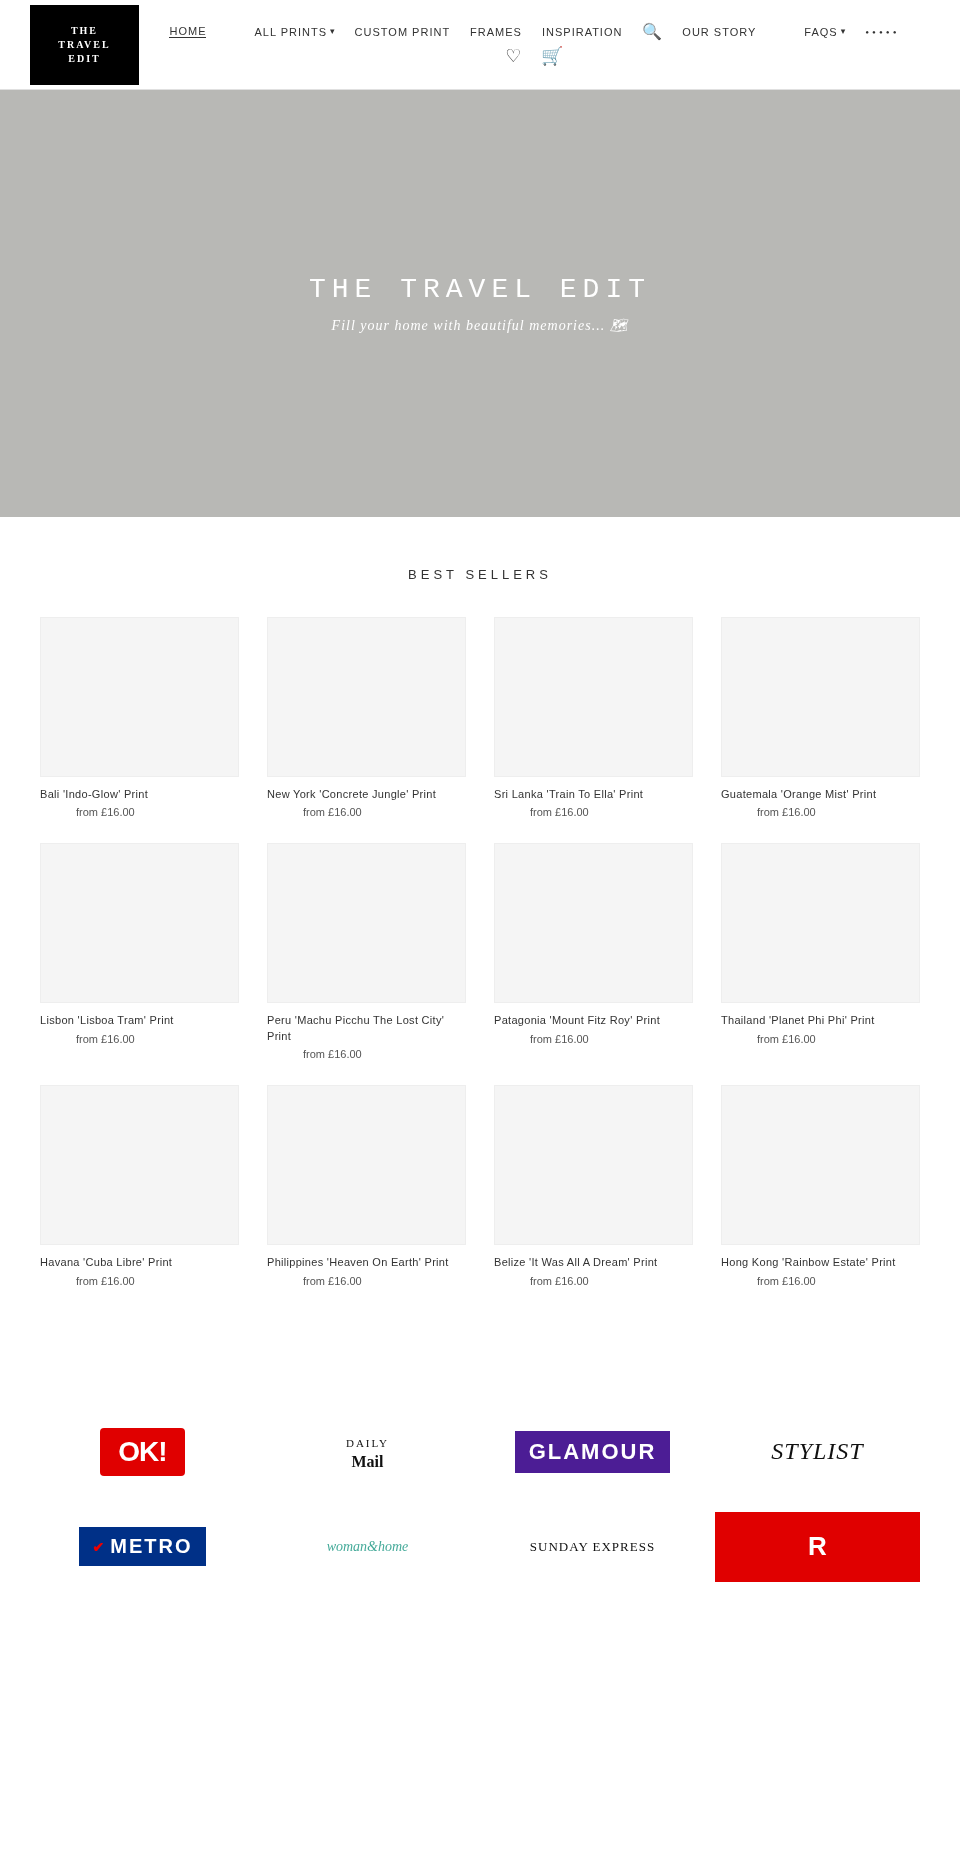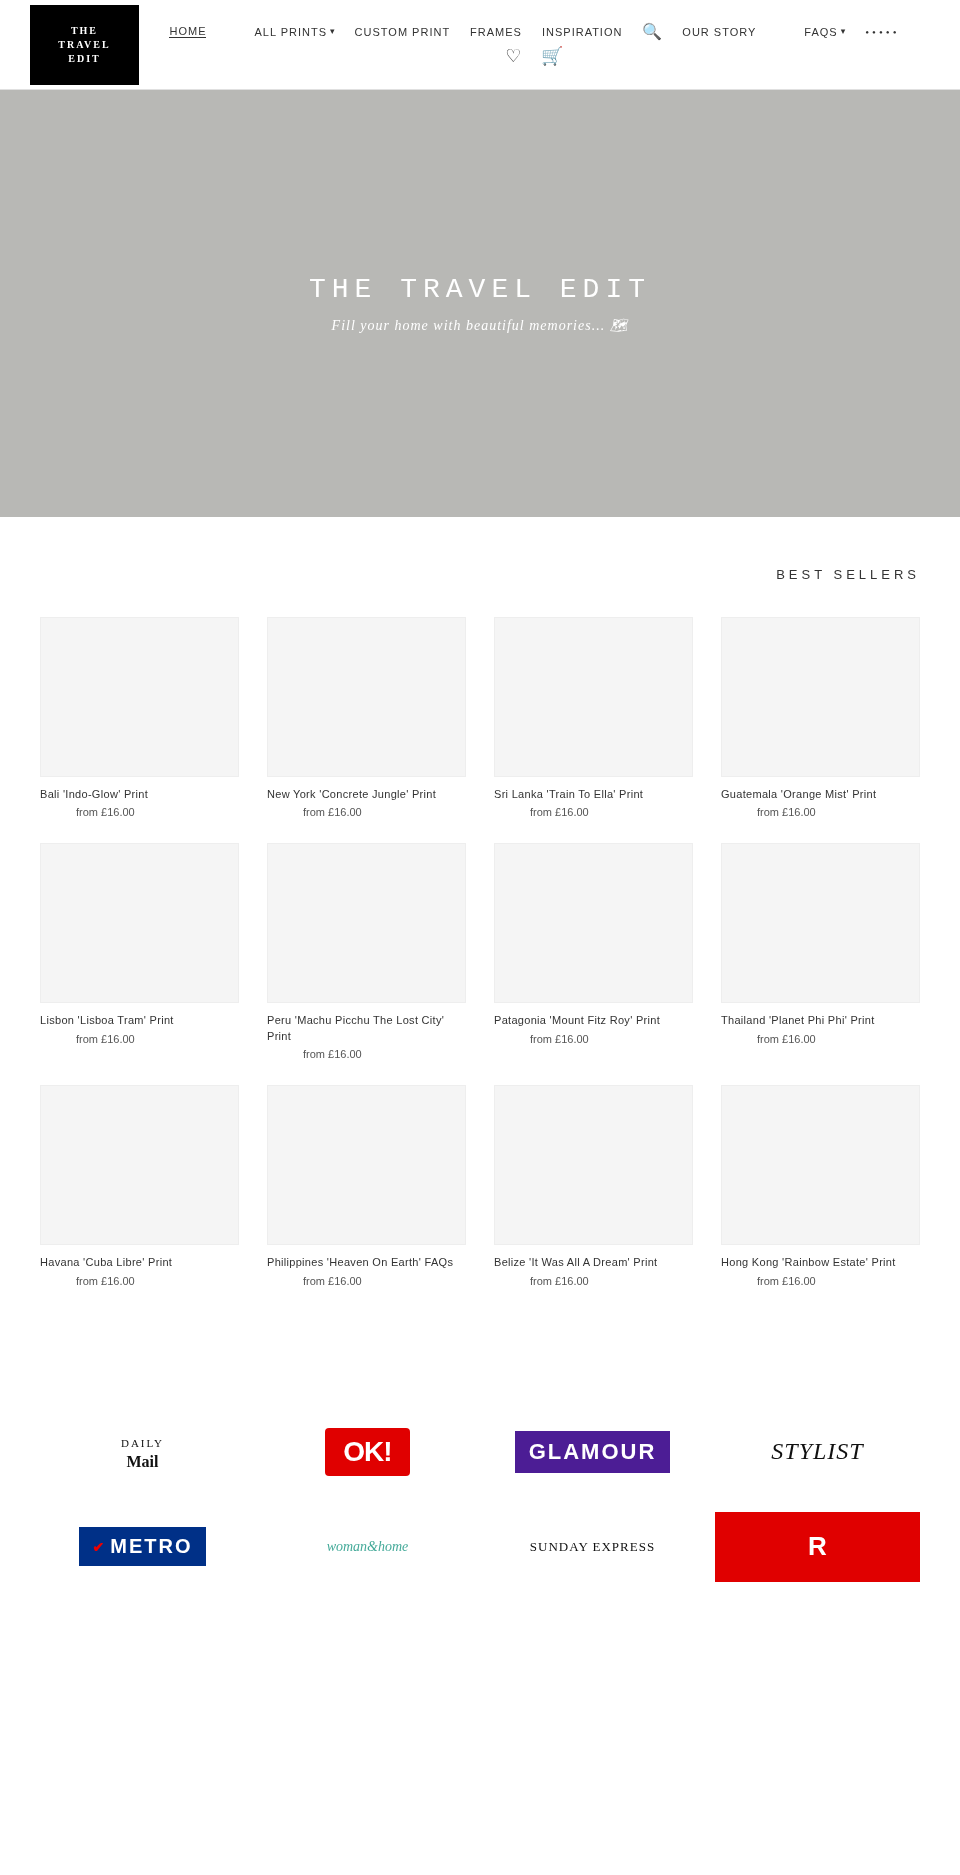--- a/index.html
+++ b/index.html
@@ -89,21 +89,21 @@
       color: #fff;
       font-style: italic;
       letter-spacing: 1px;
     }
 
     
     section {
       padding: 50px 40px;
     }
     .section-title {
-      text-align: right;
+      text-align: center;
       font-size: 13px;
       letter-spacing: 4px;
       text-transform: uppercase;
       font-family: Arial, sans-serif;
       margin-bottom: 35px;
       font-weight: 400;
     }
 
     
     .product-grid {
@@ -323,45 +323,45 @@
       <div class="product-name">Thailand 'Planet Phi Phi' Print</div>
       <div class="product-price">from £16.00</div>
     </div>
       <div class="product-card">
       <div class="product-image"></div>
       <div class="product-name">Havana 'Cuba Libre' Print</div>
       <div class="product-price">from £16.00</div>
     </div>
       <div class="product-card">
       <div class="product-image"></div>
-      <div class="product-name">Philippines 'Heaven On Earth' FAQs</div>
+      <div class="product-name">Philippines 'Heaven On Earth' Print</div>
       <div class="product-price">from £16.00</div>
     </div>
       <div class="product-card">
       <div class="product-image"></div>
       <div class="product-name">Belize 'It Was All A Dream' Print</div>
       <div class="product-price">from £16.00</div>
     </div>
       <div class="product-card">
       <div class="product-image"></div>
       <div class="product-name">Hong Kong 'Rainbow Estate' Print</div>
       <div class="product-price">from £16.00</div>
     </div>
     </div>
 </section>
 
 <div class="as-seen-in">
   <div class="media-logos" id="media-logos">
       <div class="media-logo">
+        <span class="logo-ok">OK!</span>
+      </div>
+      <div class="media-logo">
         <span class="logo-dailymail"><span class="daily">Daily</span><br><strong>Mail</strong></span>
       </div>
       <div class="media-logo">
-        <span class="logo-ok">OK!</span>
-      </div>
-      <div class="media-logo">
         <span class="logo-glamour">GLAMOUR</span>
       </div>
       <div class="media-logo">
         <span class="logo-stylist">STYLIST</span>
       </div>
       <div class="media-logo">
         <span class="logo-metro"><span class="check">✔</span>METRO</span>
       </div>
       <div class="media-logo">
         <span class="logo-womanshome">woman&amp;home</span>

